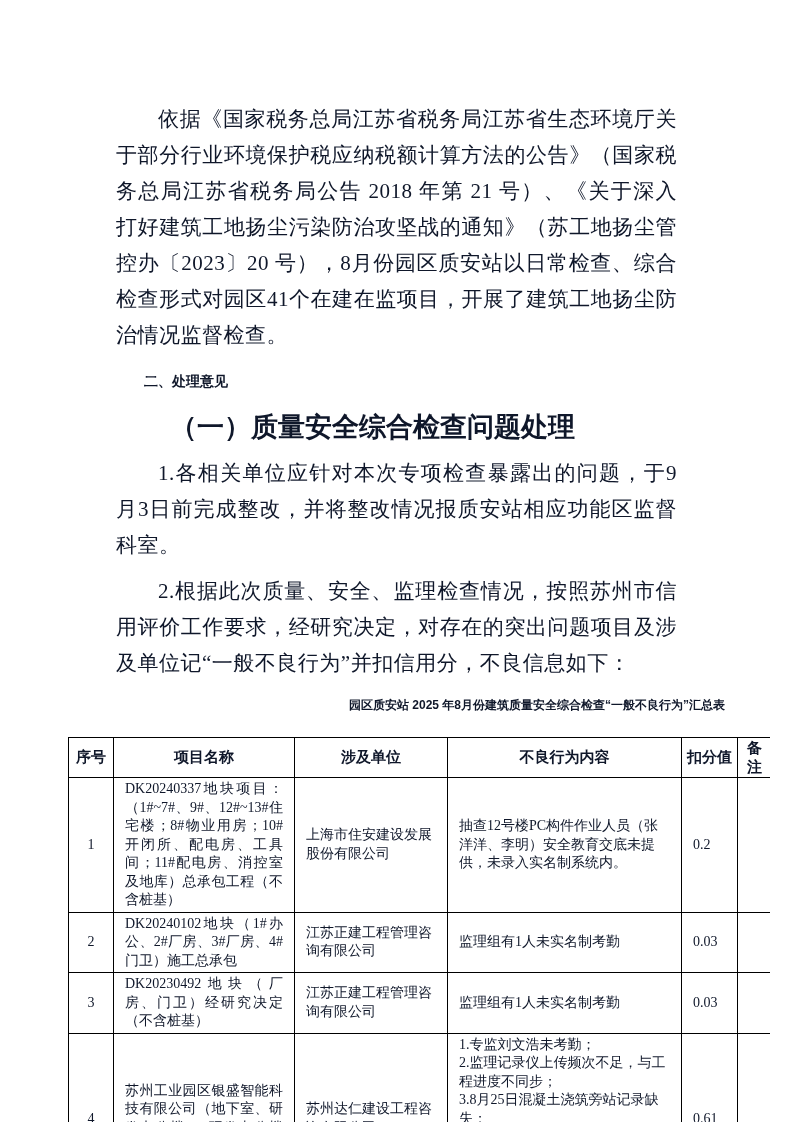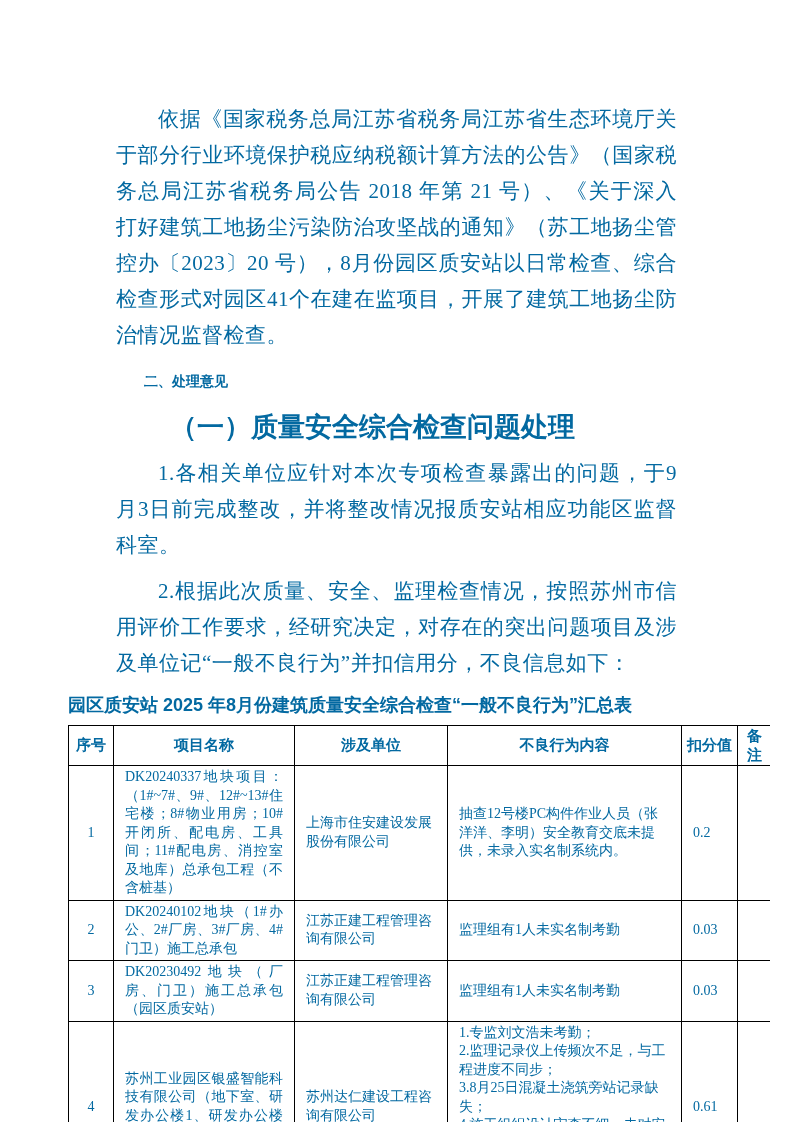--- a/index.html
+++ b/index.html
@@ -2,21 +2,21 @@
 <html lang="zh"><head>
 <meta charset="utf-8">
 <style>
   html, body { margin: 0; padding: 0; background: #ffffff; }
   .page {
     position: relative;
     width: 747px;
     height: 1122px;
     margin: 0 auto;
     background: #ffffff;
-    color: #0369a1;
+    color: #0f172a;
     overflow: hidden;
     font-family: "Liberation Serif", "DejaVu Serif", serif;
     box-sizing: border-box;
   }
   .text-area {
     padding: 101px 93px 0 93px;
   }
   .body-text {
     margin: 0;
     font-size: 21px;
@@ -41,24 +41,24 @@
     font-size: 27px;
     line-height: 36px;
     text-indent: 2em;
   }
   .table-area {
     margin: 12px 45px 0 45px;
   }
   .table-title {
     font-family: "Liberation Sans", "DejaVu Sans", sans-serif;
     font-weight: 700;
-    font-size: 18px;
+    font-size: 12px;
     line-height: 24px;
-    text-align: left;
-    margin-bottom: 8px;
+    text-align: right;
+    margin-bottom: 20px;
   }
   table.summary {
     width: 703px;
     table-layout: fixed;
     border-collapse: collapse;
     border: 1.5px solid #000;
     font-size: 14px;
     line-height: 18.5px;
   }
   table.summary th, table.summary td {
@@ -139,21 +139,21 @@
         <tr class="row-2">
           <td class="c-seq">2</td>
           <td class="c-proj">DK20240102地块（1#办公、2#厂房、3#厂房、4#门卫）施工总承包</td>
           <td class="c-unit">江苏正建工程管理咨询有限公司</td>
           <td class="c-cont">监理组有1人未实名制考勤</td>
           <td class="c-score">0.03</td>
           <td class="c-note"></td>
         </tr>
         <tr class="row-3">
           <td class="c-seq">3</td>
-          <td class="c-proj">DK20230492地块（厂房、门卫）施工总承包（园区质安站）</td>
+          <td class="c-proj">DK20230492地块（厂房、门卫）经研究决定（不含桩基）</td>
           <td class="c-unit">江苏正建工程管理咨询有限公司</td>
           <td class="c-cont">监理组有1人未实名制考勤</td>
           <td class="c-score">0.03</td>
           <td class="c-note"></td>
         </tr>
         <tr class="row-4">
           <td class="c-seq">4</td>
           <td class="c-proj">苏州工业园区银盛智能科技有限公司（地下室、研发办公楼1、研发办公楼2）施工总承包</td>
           <td class="c-unit">苏州达仁建设工程咨询有限公司</td>
           <td class="c-cont">1.专监刘文浩未考勤；

